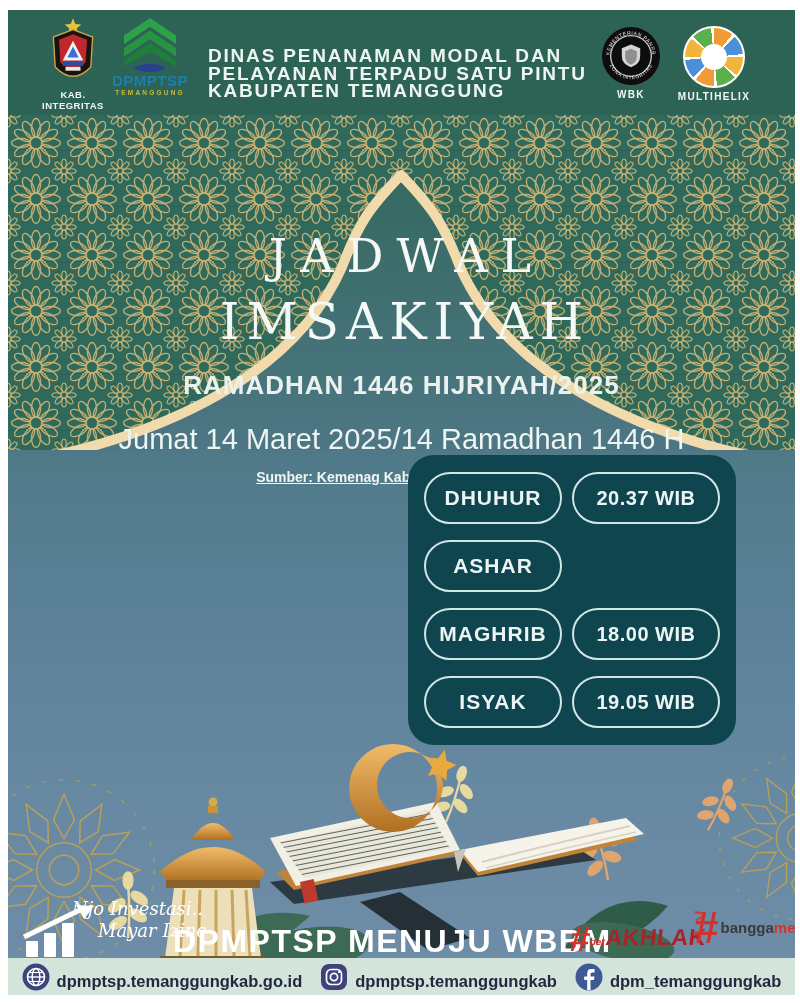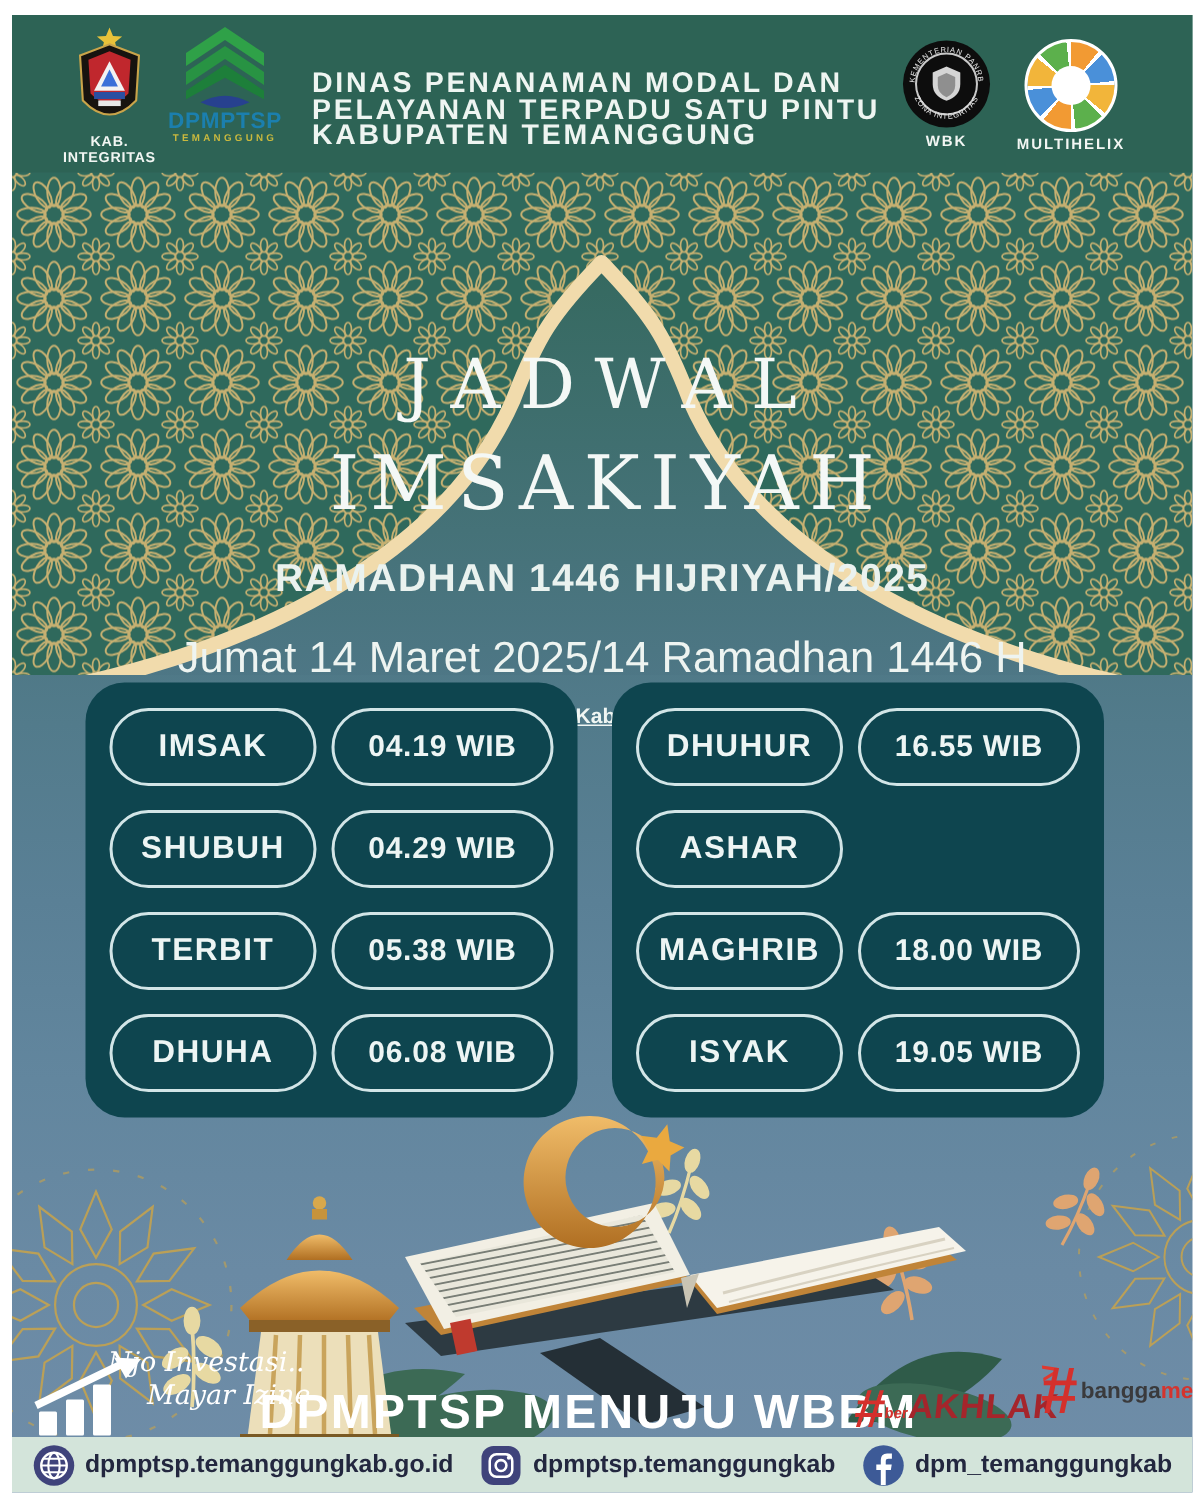--- a/index.html
+++ b/index.html
@@ -72,21 +72,21 @@
       transform:rotate(-12deg);}
   .bangga{position:absolute;left:686px;top:896px;z-index:6;display:flex;align-items:center;}
   .bg-hash{font-size:44px;font-weight:900;color:#d4302c;line-height:44px;}
   .bg-words{display:flex;flex-direction:row;margin-left:2px;}
   .bg-words span{font-size:15px;font-weight:800;line-height:15.5px;color:#d4342e;}
   .bg-words span:first-child{color:#3a3a3c;}
 
   
   .socialbar{position:absolute;left:0;top:948px;width:100%;height:37px;background:#d3e4da;z-index:7;
       display:flex;align-items:center;justify-content:center;gap:18px;}
-  .social-item{display:flex;align-items:center;gap:7px;}
+  .social-item{display:flex;align-items:flex-end;gap:7px;}
   .stext{font-size:16.5px;font-weight:600;color:#23273f;}
 
   svg{display:block;}
 </style>
 </head>
 <body>
 
 <div class="poster">
   <div class="inner">
 
@@ -193,43 +193,25 @@
     </svg>
 
     <div class="titleblock">
       <div class="t1">JADWAL</div>
       <div class="t2">IMSAKIYAH</div>
       <div class="t3">RAMADHAN 1446 HIJRIYAH/2025</div>
       <div class="t4">Jumat 14 Maret 2025/14 Ramadhan 1446 H</div>
       <div class="t5">Sumber: Kemenag Kabupaten Temanggung</div>
     </div>
 
-    <section class="panel left">
-      <div class="prow">
-        <div class="pill lab">IMSAK</div>
-        <div class="pill tim">04.19 WIB</div>
-      </div>
-      <div class="prow">
-        <div class="pill lab">SHUBUH</div>
-        <div class="pill tim">04.29 WIB</div>
-      </div>
-      <div class="prow">
-        <div class="pill lab">TERBIT</div>
-        <div class="pill tim">05.38 WIB</div>
-      </div>
-      <div class="prow">
-        <div class="pill lab">DHUHA</div>
-        <div class="pill tim">06.08 WIB</div>
-      </div>
-    </section>
 
     <section class="panel right">
       <div class="prow">
         <div class="pill lab">DHUHUR</div>
-        <div class="pill tim">16.55 WIB</div>
+        <div class="pill tim">20.37 WIB</div>
       </div>
       <div class="prow">
         <div class="pill lab">ASHAR</div>
       </div>
       <div class="prow">
         <div class="pill lab">MAGHRIB</div>
         <div class="pill tim">18.00 WIB</div>
       </div>
       <div class="prow">
         <div class="pill lab">ISYAK</div>

